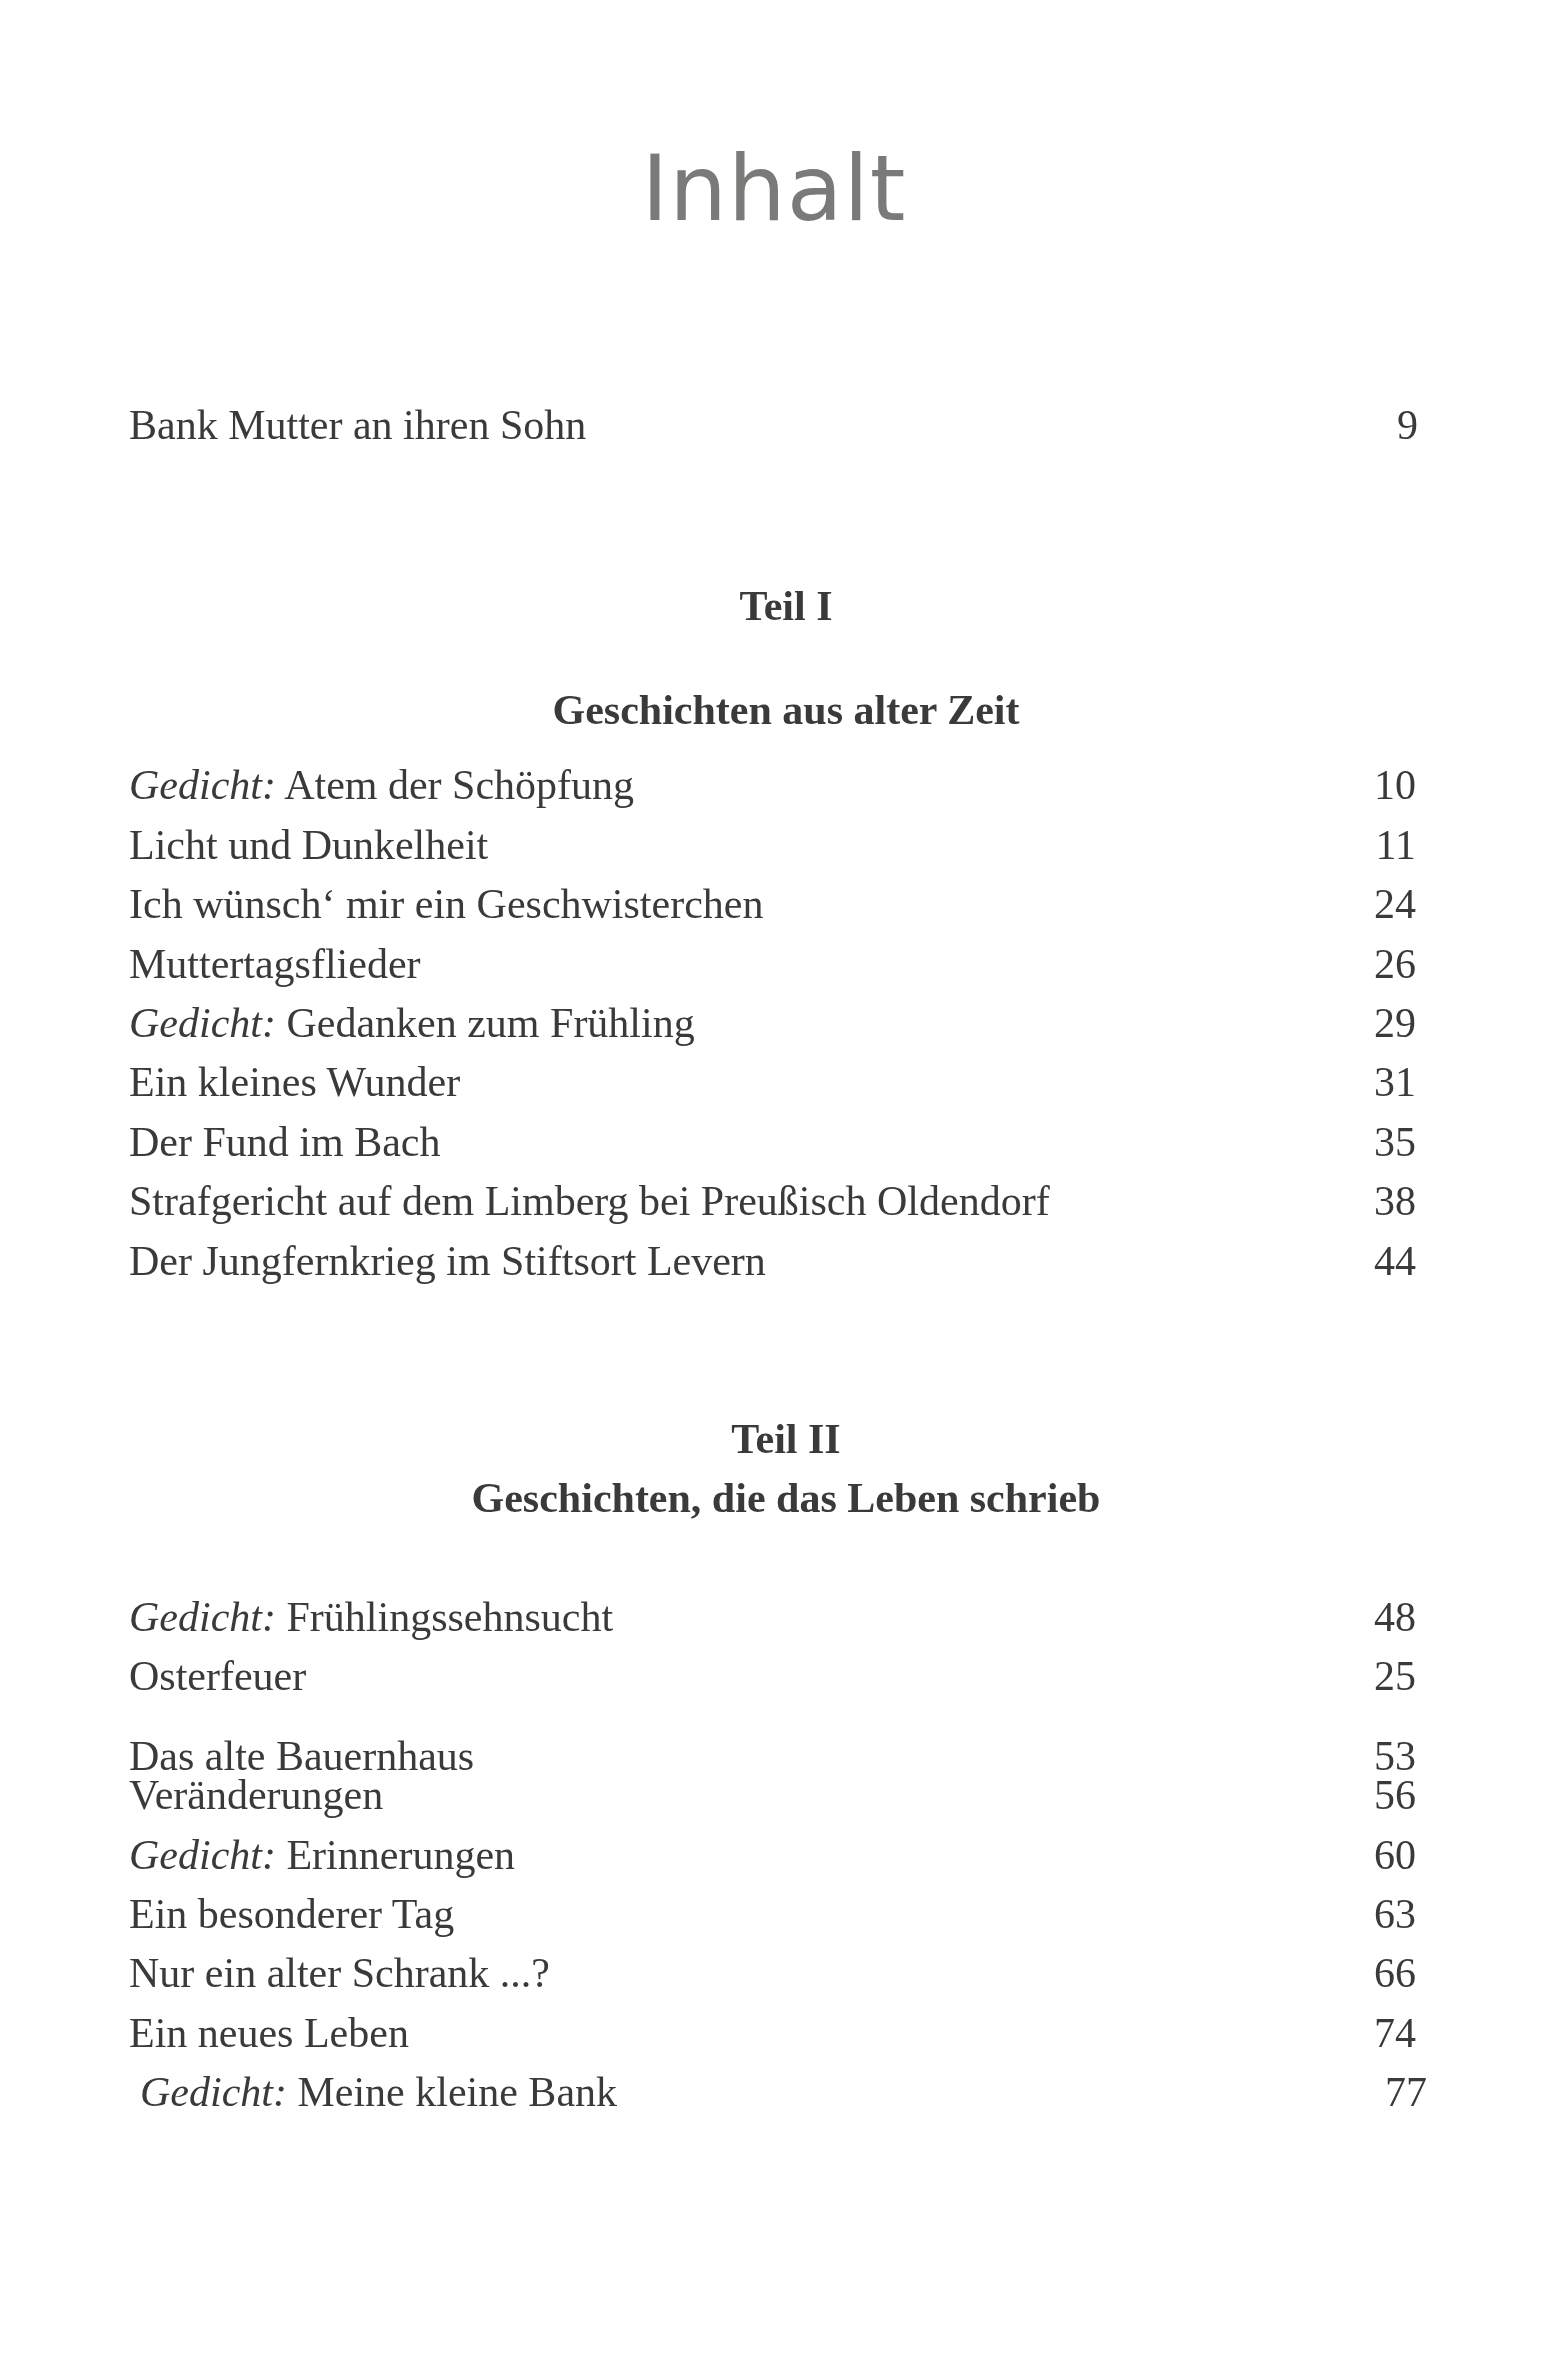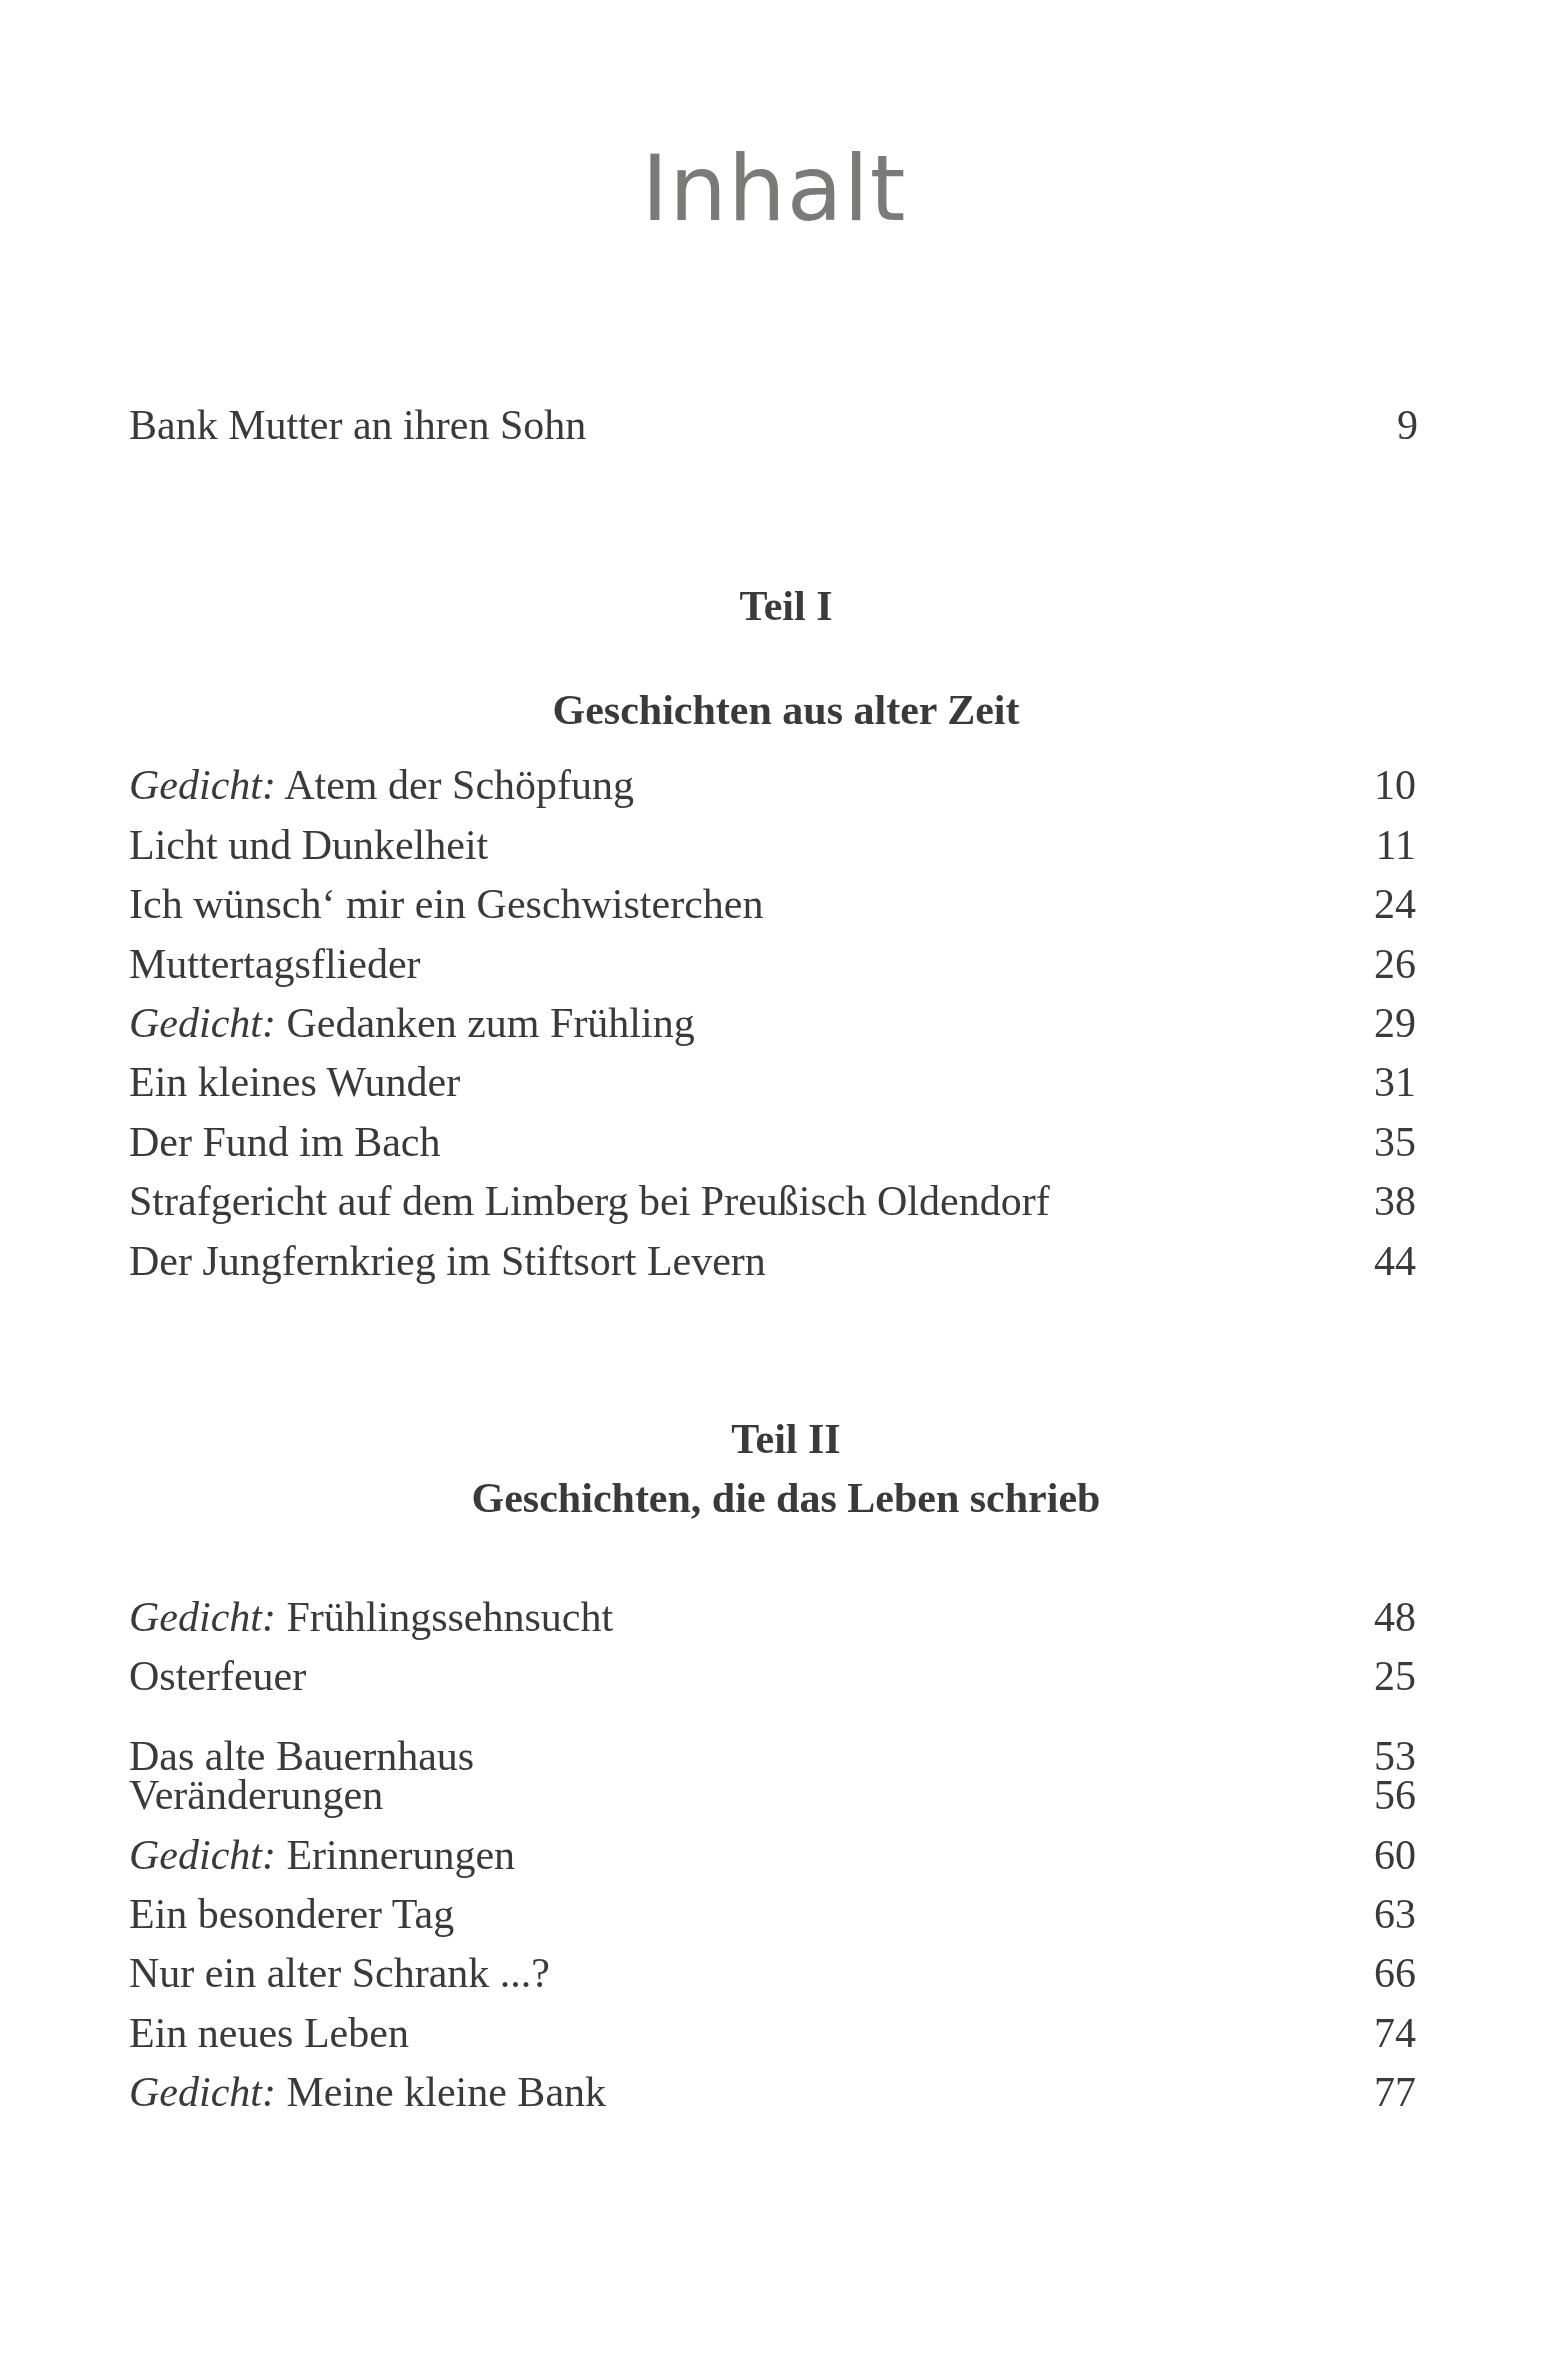--- a/index.html
+++ b/index.html
@@ -116,18 +116,18 @@
     <span class="page">63</span>
   </div>
   <div class="toc-row" style="top:1946px;">
     <span class="label">Nur ein alter Schrank ...?</span>
     <span class="page">66</span>
   </div>
   <div class="toc-row" style="top:2006px;">
     <span class="label">Ein neues Leben</span>
     <span class="page">74</span>
   </div>
-  <div class="toc-row" style="top:2065px;">
+  <div class="toc-row" style="top:2065px;margin-left:11px;">
     <span class="label"><i>Gedicht:</i> <span>Meine kleine Bank</span></span>
     <span class="page">77</span>
   </div>
 </div>
 
 
 </body></html>

